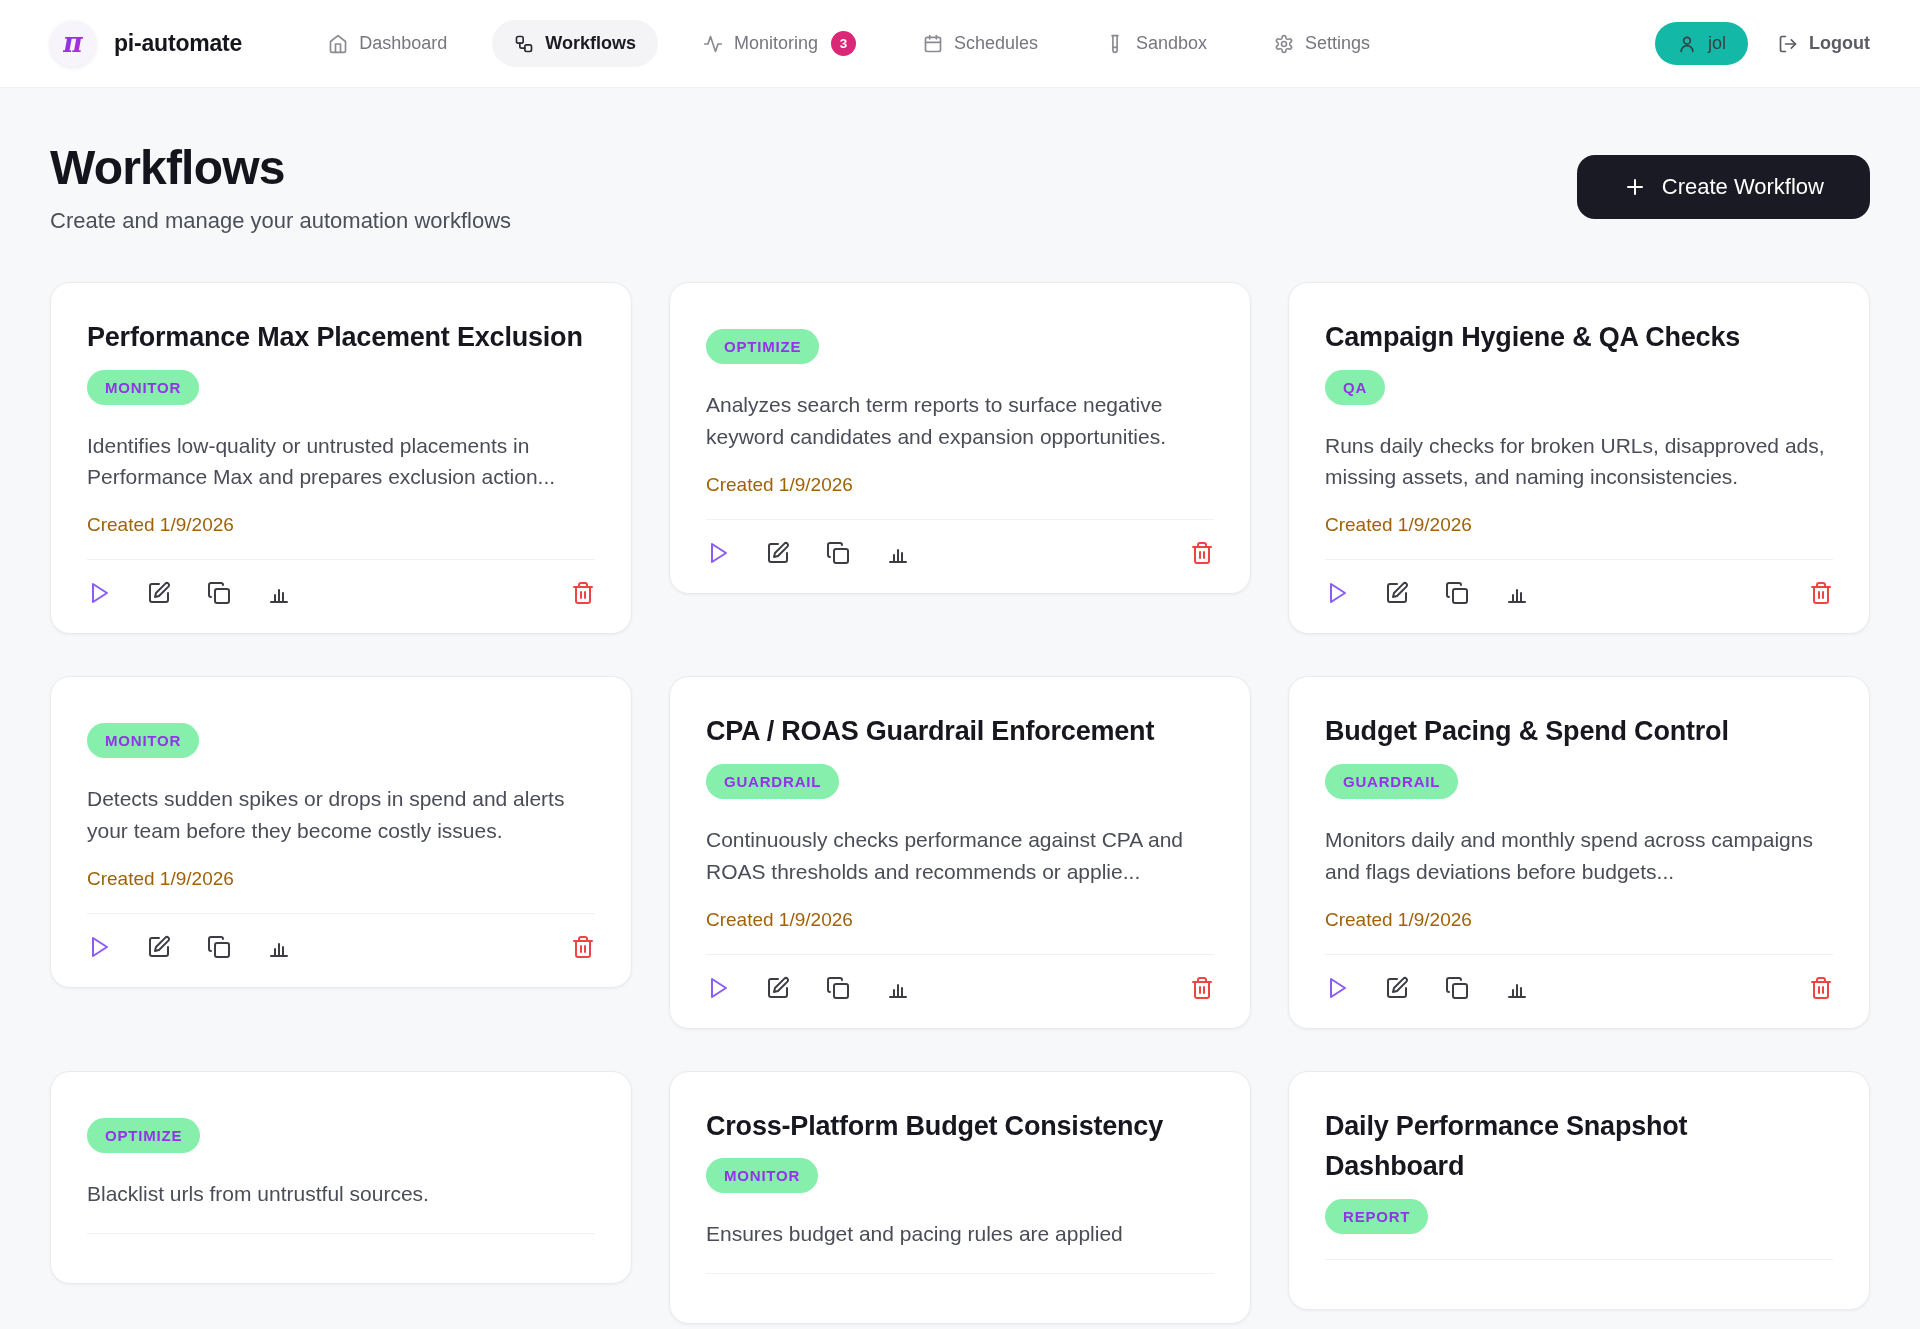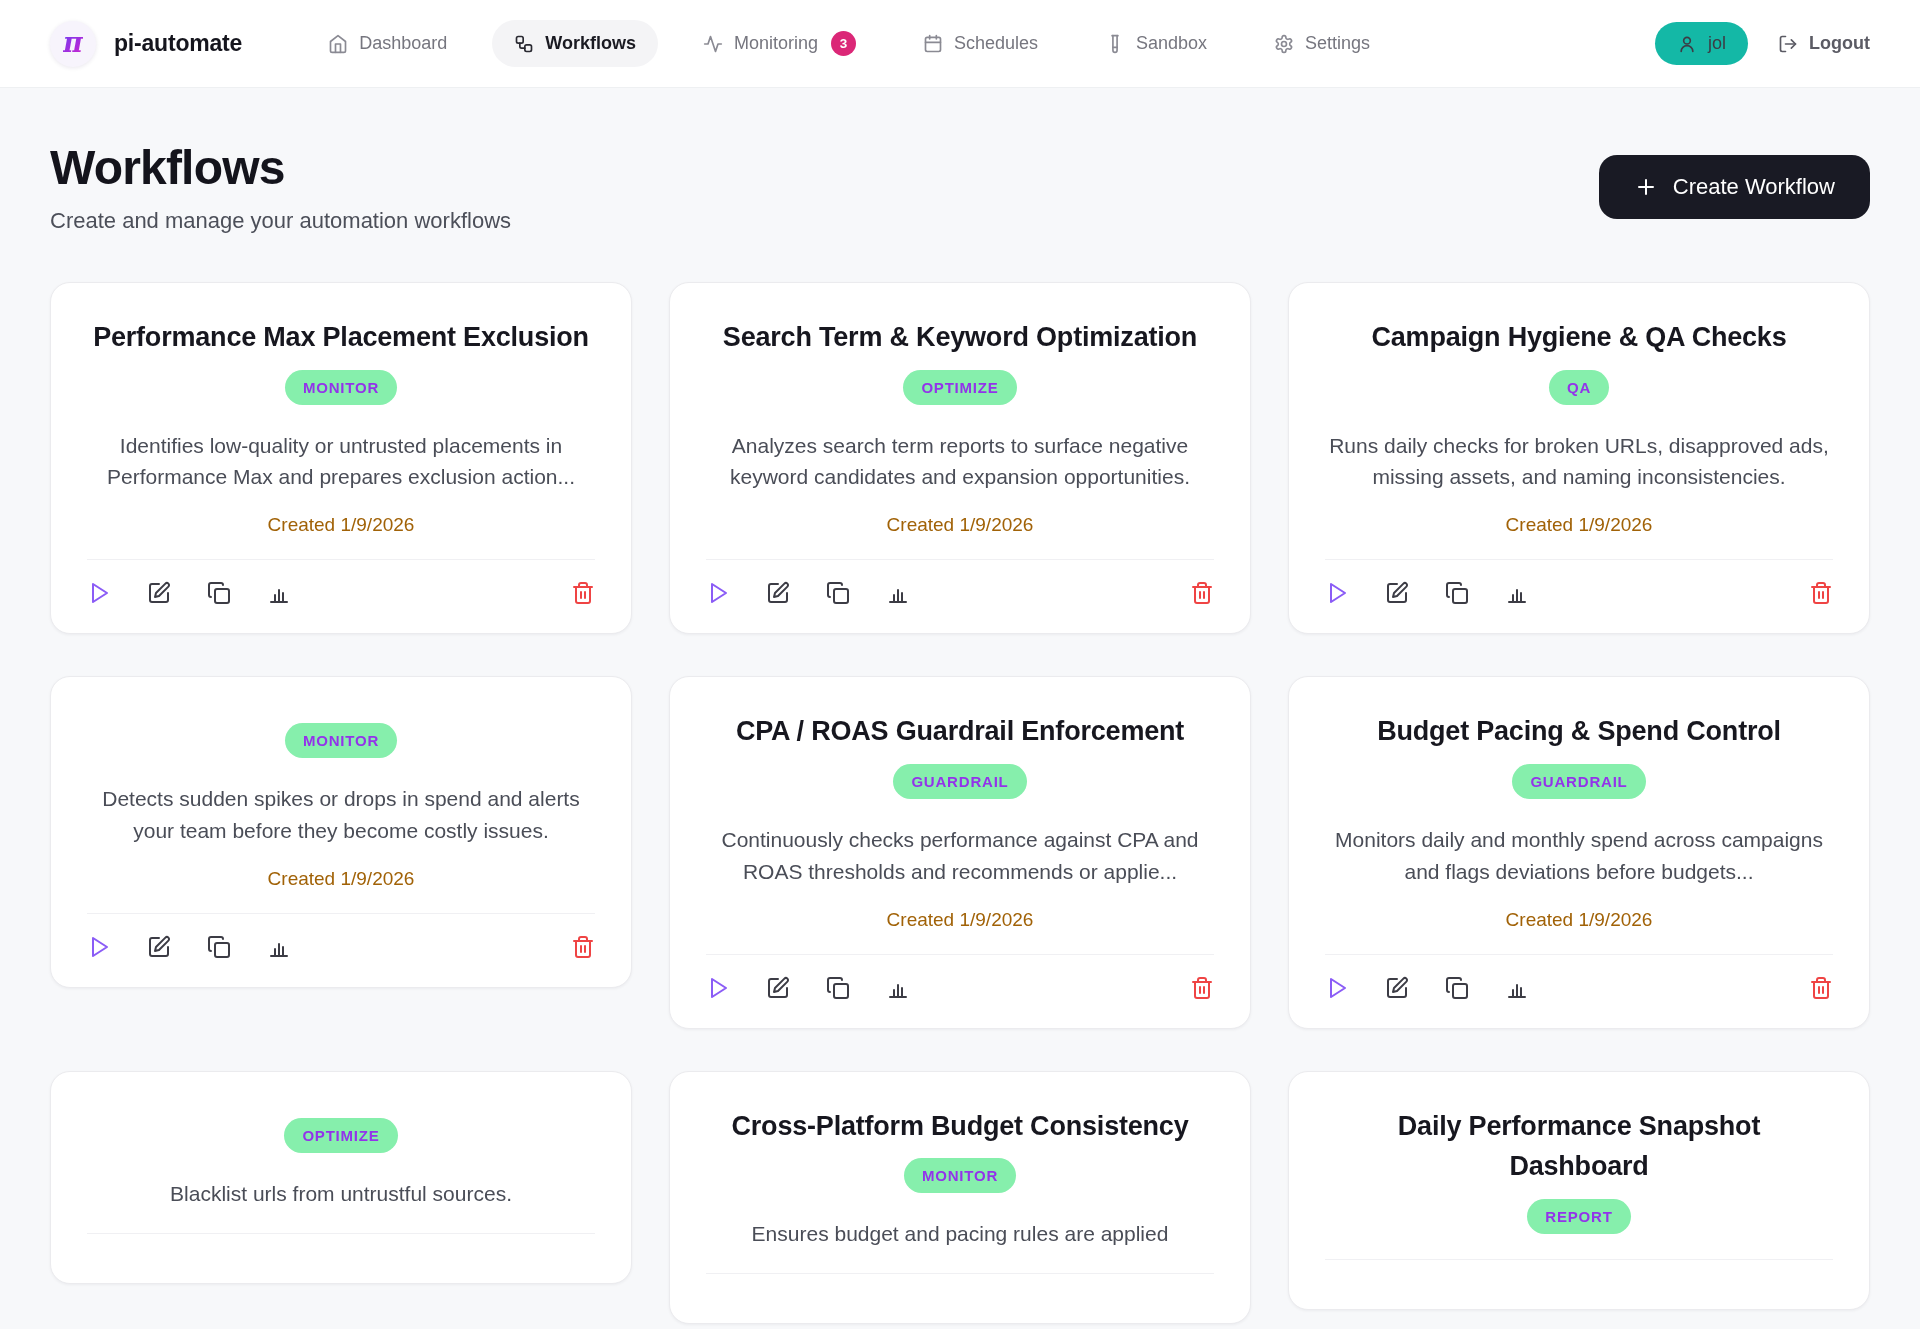--- a/index.html
+++ b/index.html
@@ -54,28 +54,28 @@
     font-family:inherit;
   }
 
   
   .main { padding:0 50px; }
   .page-head { margin-top:52px; display:flex; align-items:center; justify-content:space-between; }
   .page-title { font-size:48px; font-weight:800; color:#14141c; letter-spacing:-0.8px; }
   .page-sub { margin-top:13px; font-size:22px; color:#4c4f59; }
   .create-btn {
     display:flex; align-items:center; gap:15px; background:#191a24; color:#fff;
-    border:none; border-radius:18px; padding:19px 35px; font-size:22px; font-weight:500;
+    border:none; border-radius:18px; padding:19px 46px; font-size:22px; font-weight:500;
     font-family:inherit; cursor:pointer;
   }
 
   
   .grid {
     margin-top:48px; display:grid; grid-template-columns:repeat(3,1fr);
-    gap:42px 37px; align-items:start;text-align:center;
+    gap:42px 37px; align-items:start;
   }
   .card {
     background:#fff; border:1px solid #ebebee; border-radius:20px;
     box-shadow:0 1px 3px rgba(16,16,40,.05);
     padding:34px 36px 28px;
   }
   .card-title { font-size:27px; font-weight:700; line-height:1.5; color:#17171f; letter-spacing:-0.2px; }
   .badge-row { margin-top:12px; }
   .badge {
     display:inline-block; background:#86efac; color:#9333ea; border-radius:999px;
@@ -255,21 +255,20 @@
                 <path d="M8 6V4a2 2 0 0 1 2-2h4a2 2 0 0 1 2 2v2"></path>
                 <line x1="10" y1="11" x2="10" y2="17"></line>
                 <line x1="14" y1="11" x2="14" y2="17"></line>
               </svg>
             </span>
           </button>
       </div>
     </article>
 
     <article class="card">
-      <h3 class="card-title">Search Term &amp; Keyword Optimization</h3>
       <div class="badge-row"><span class="badge">OPTIMIZE</span></div>
       <p class="card-desc">Analyzes search term reports to surface negative keyword candidates and expansion opportunities.</p>
       <p class="card-created">Created 1/9/2026</p>
       <div class="card-actions">
         <button class="icon-btn play">
             <span>
               <svg width="24" height="24" viewBox="0 0 24 24" fill="none" stroke="currentColor" stroke-width="2" stroke-linejoin="round">
                 <polygon points="6 3 20 12 6 21 6 3"></polygon>
               </svg>
             </span>

